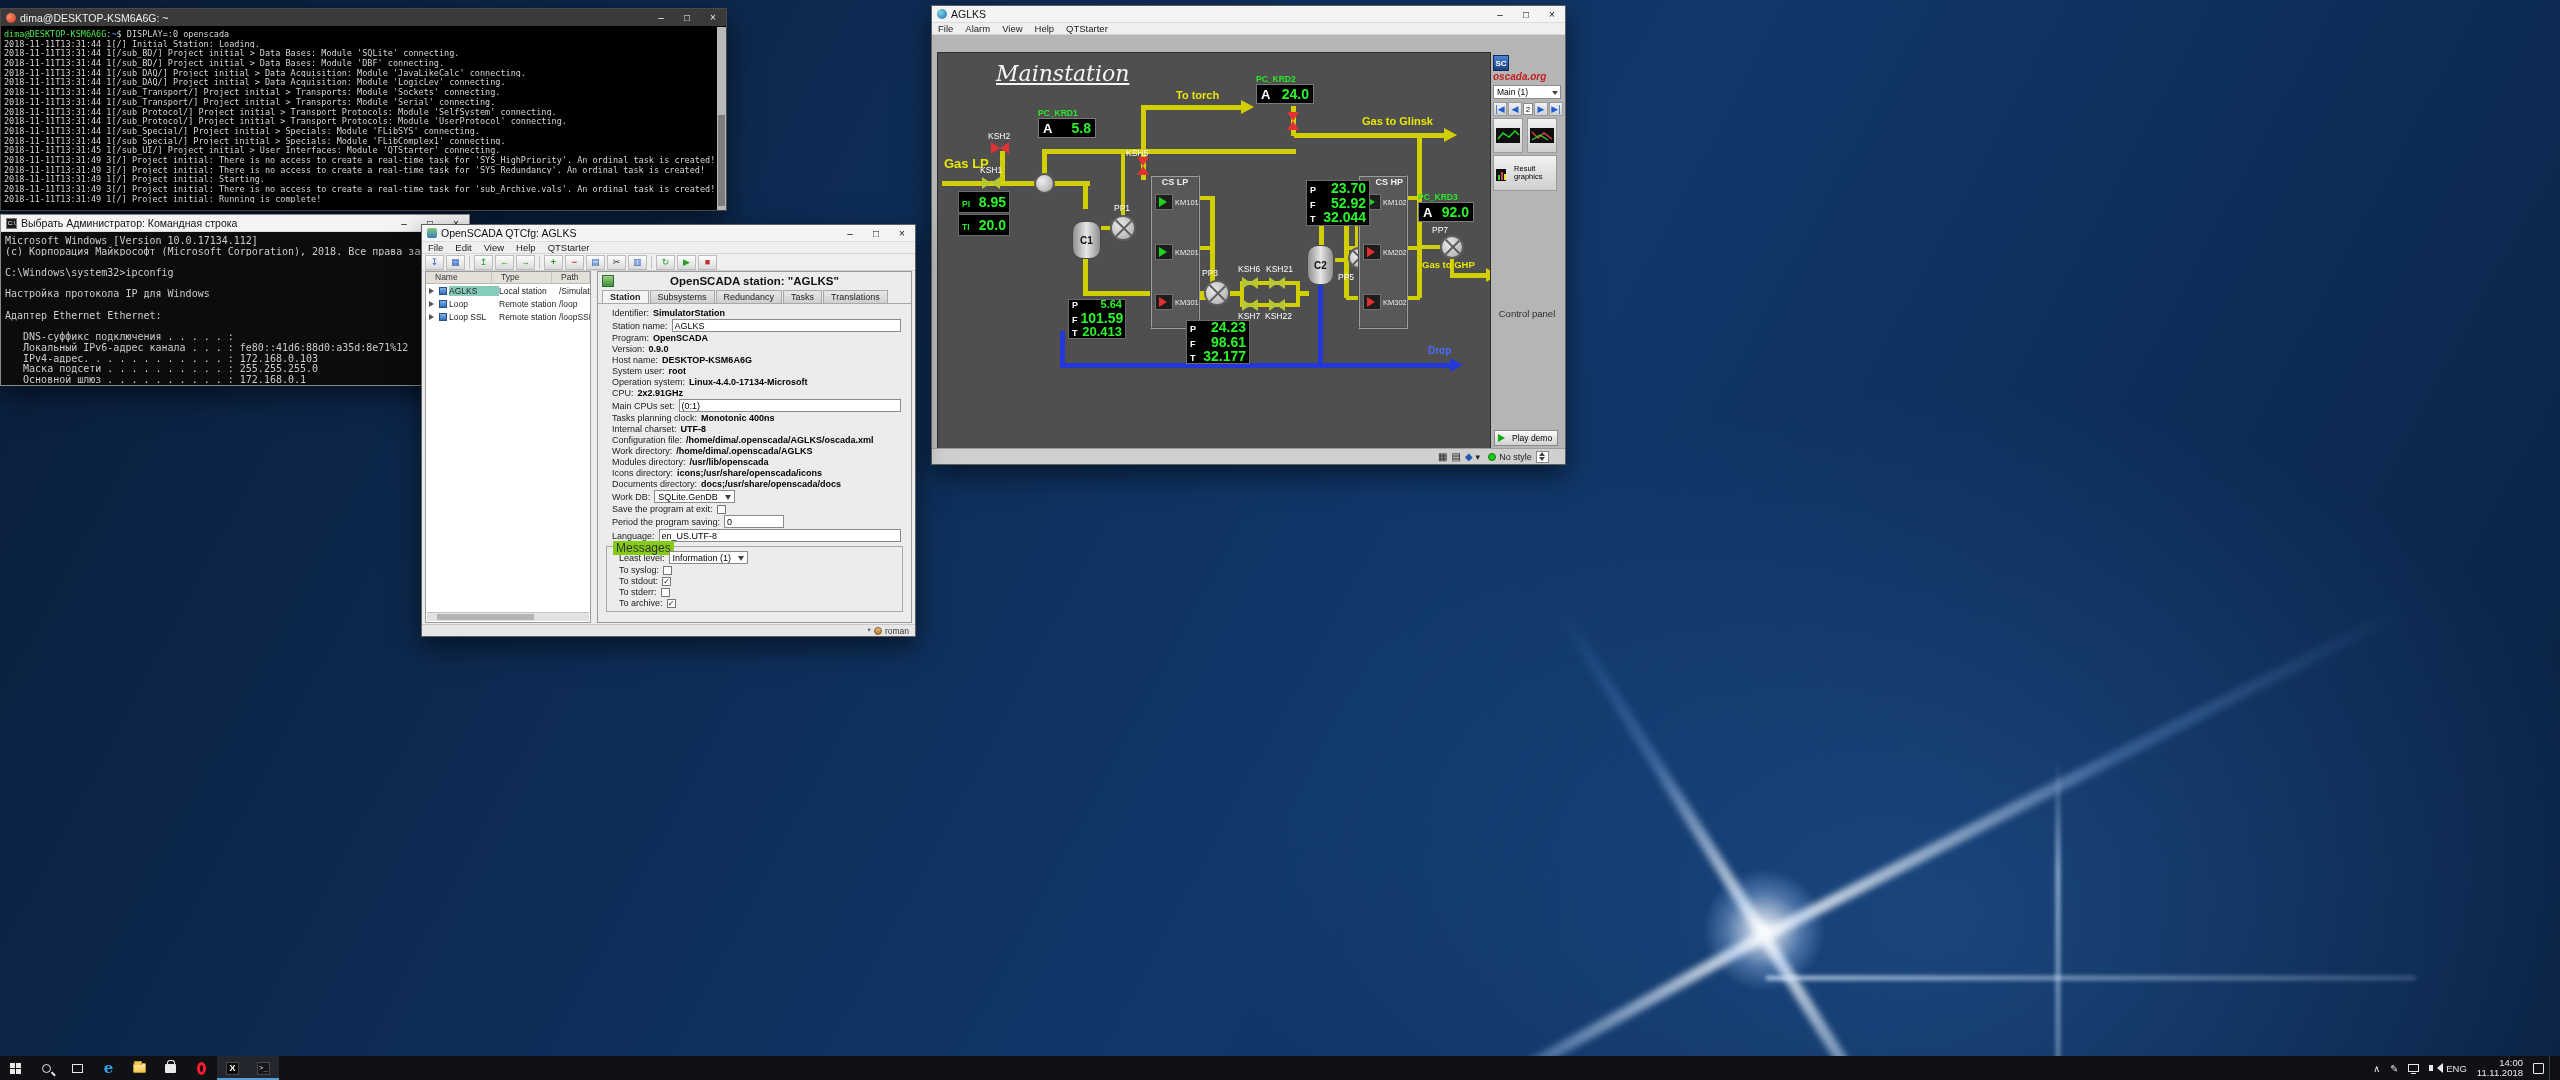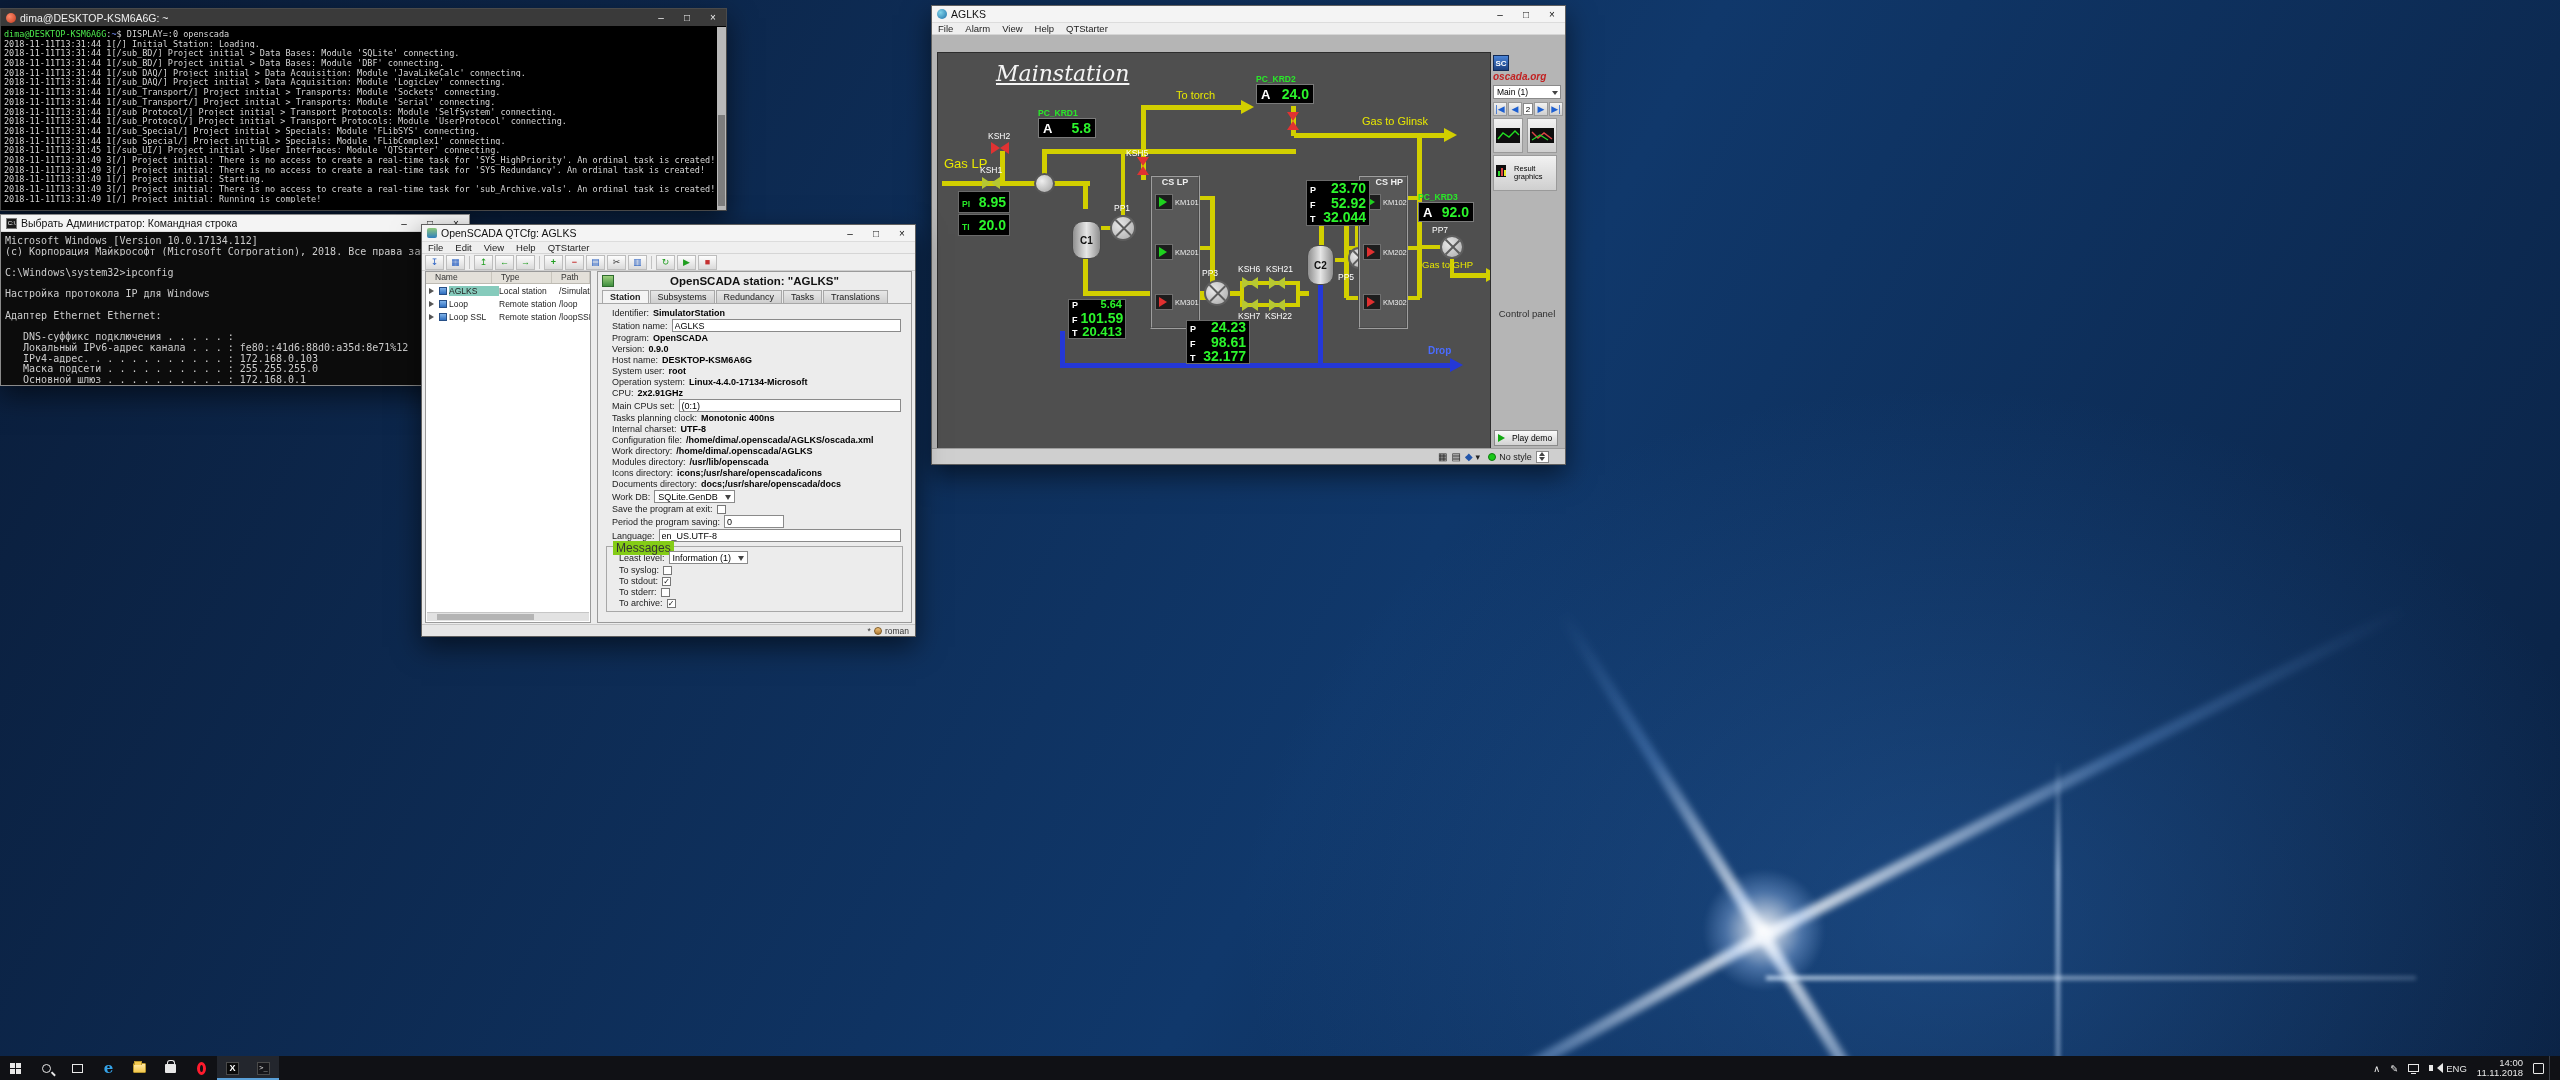--- a/index.html
+++ b/index.html
@@ -93,21 +93,21 @@
   .awrap{position:absolute;left:0;right:0;top:29px;bottom:16px;background:#b5b5b5}
   .mimic{position:absolute;left:5px;top:17px;width:554px;height:398px;background:#4f4f4f;border:1px solid #2d2d2d;overflow:hidden}
   .aside{position:absolute;right:2px;top:17px;width:72px;height:398px;background:#b5b5b5;font-size:8.5px}
   .astatus{position:absolute;left:0;right:0;bottom:0;height:16px;background:#cfcfcf;border-top:1px solid #9e9e9e;
            display:flex;align-items:center;font-size:9px;color:#222}
 
   .py{background:#d2cf00}
   .pb{background:#2438d8}
   .ar{width:0;height:0;border:7px solid transparent;border-left:13px solid #d2cf00;background:none}
   .arb{border-left-color:#2438d8}
-  .ylab{position:absolute;color:#e8e800;font-weight:normal}
+  .ylab{position:absolute;color:#e8e800;font-weight:bold}
   .wlab{position:absolute;color:#fff;font-size:8.5px;white-space:nowrap}
   .glab{position:absolute;color:#29e829;font-size:8.5px;font-weight:bold;white-space:nowrap}
   .blab{position:absolute;color:#4a6cff;font-weight:bold}
   .valve{position:absolute;width:18px;height:12px;--vc:#b7c832}
   .valve:before,.valve:after{content:"";position:absolute;top:0}
   .valve:before{left:0;border-top:6px solid transparent;border-bottom:6px solid transparent;border-left:9px solid var(--vc)}
   .valve:after{right:0;border-top:6px solid transparent;border-bottom:6px solid transparent;border-right:9px solid var(--vc)}
   .valve[data-state="closed"]{--vc:#e03232}
   .valve[data-state="open"]{--vc:#b7c832}
   .vert{transform:rotate(90deg)}
@@ -141,21 +141,21 @@
   .scbadge{width:16px;height:16px;background:linear-gradient(#4a84d8,#1c3f7e);border:1px solid #122a55;color:#fff;
            font-size:8px;font-weight:bold;display:flex;align-items:center;justify-content:center}
   .oscada{color:#c22222;font-style:italic;font-weight:bold;font-size:10px}
   .scombo{background:#fff;border:1px solid #8a8a8a;font-size:8.5px;height:14px;display:flex;align-items:center;
           padding:0 12px 0 3px;position:relative;margin:3px 2px}
   .scombo:after{content:"";position:absolute;right:2px;top:5px;border:3px solid transparent;border-top:4px solid #444}
   .navrow{display:flex;align-items:center;gap:1px;margin:1px 2px}
   .nbtn{color:#1d5fd0;font-size:9px;border:1px solid #9a9a9a;background:linear-gradient(#f2f2f2,#cfcfcf);
         height:14px;min-width:14px;display:flex;align-items:center;justify-content:center;padding:0 1px}
   .npage{background:#fff;border:1px solid #8a8a8a;font-size:8px;min-width:10px;height:12px;text-align:center;line-height:11px}
-  .sbtn{border:1px solid #9a9a9a;background:linear-gradient(#f2f2f2,#cfcfcf);display:inline-flex;align-items:flex-start;gap:8px;padding:9px 2px;margin:1px 2px}
+  .sbtn{border:1px solid #9a9a9a;background:linear-gradient(#f2f2f2,#cfcfcf);display:inline-flex;align-items:flex-end;gap:8px;padding:9px 2px;margin:1px 2px}
   .playbtn{position:absolute;left:3px;top:378px;width:64px;height:16px;border:1px solid #8a8a8a;
            background:linear-gradient(#fafafa,#d2d2d2);display:flex;align-items:center;gap:3px;padding:0 3px;font-size:8.5px}
   .ptri{width:0;height:0;border:4px solid transparent;border-left:7px solid #12a812}
   .cpanel{position:absolute;left:0;top:256px;width:100%;text-align:center;color:#2e2e2e;font-size:9.5px}
   .gdot{width:8px;height:8px;border-radius:50%;background:#19c819;border:1px solid #0d7a0d;margin:0 3px 0 8px}
   .spin{width:13px;height:12px;background:#fff;border:1px solid #8a8a8a;display:flex;flex-direction:column;align-items:center;justify-content:center;margin-left:4px}
   .spin i{position:static;width:0;height:0;border:3px solid transparent}
   .spin .up{border-bottom:4px solid #444;margin-bottom:1px}
   .spin .dn{border-top:4px solid #444}
 

